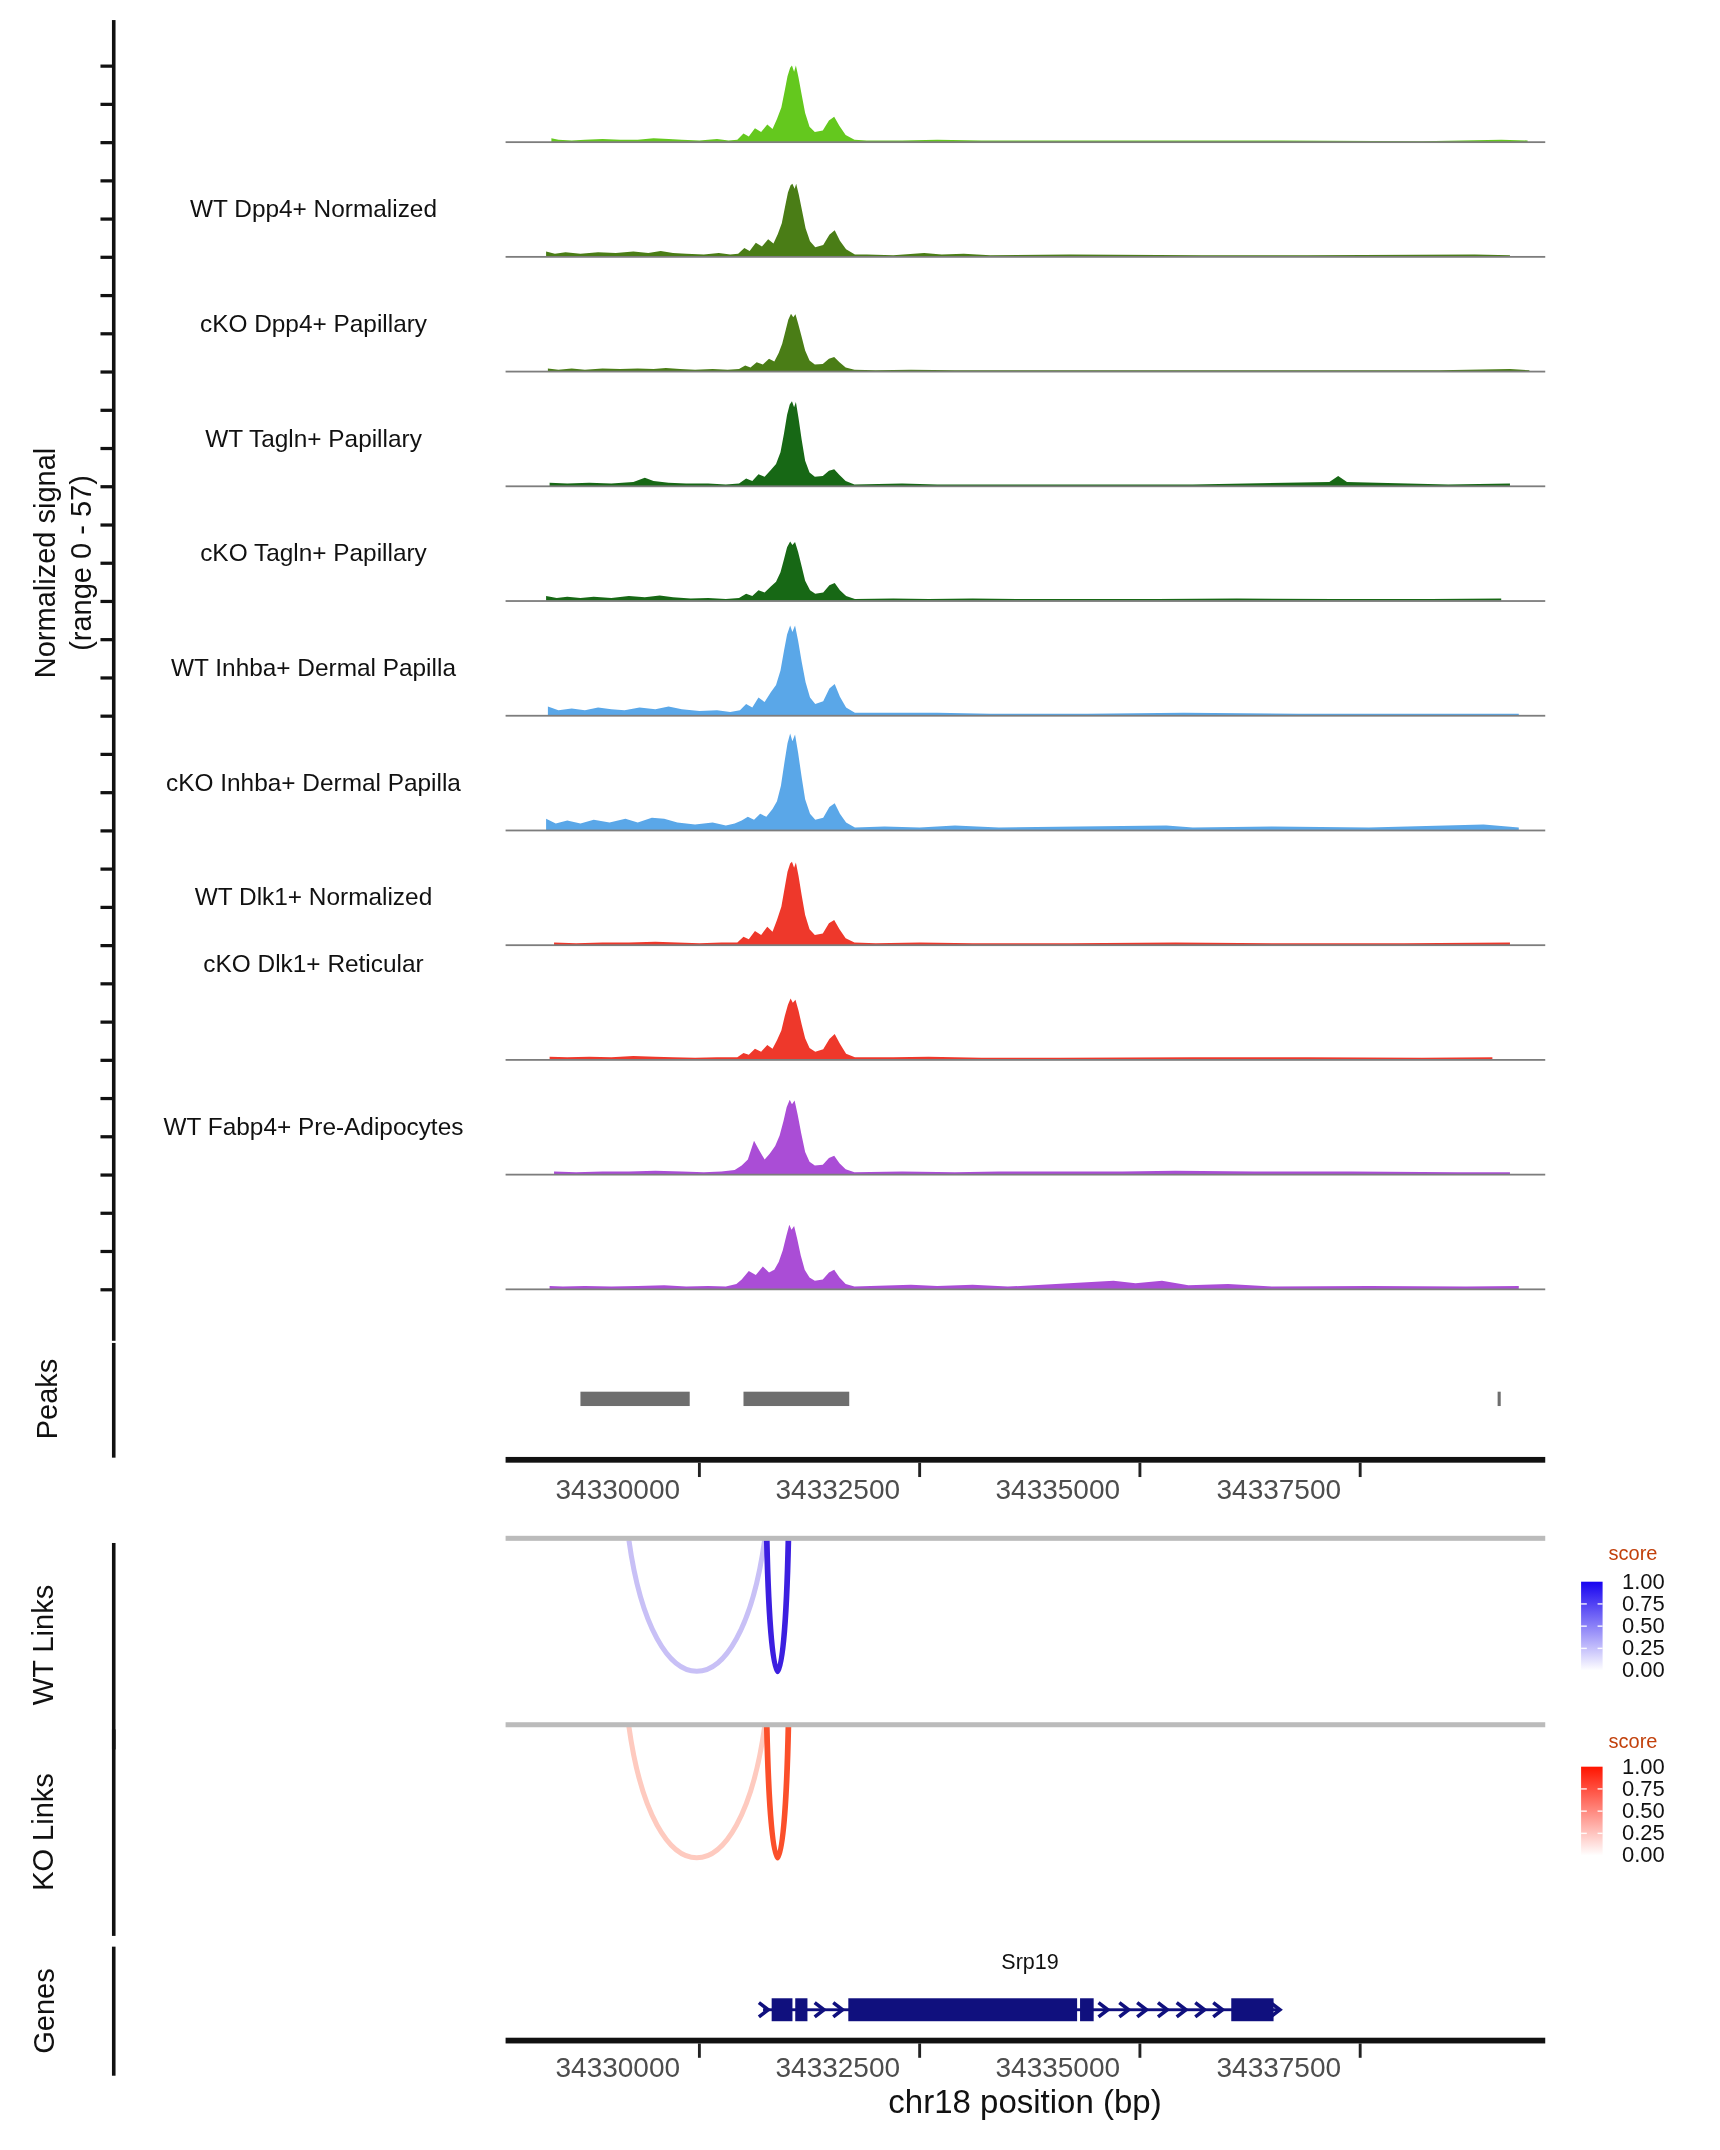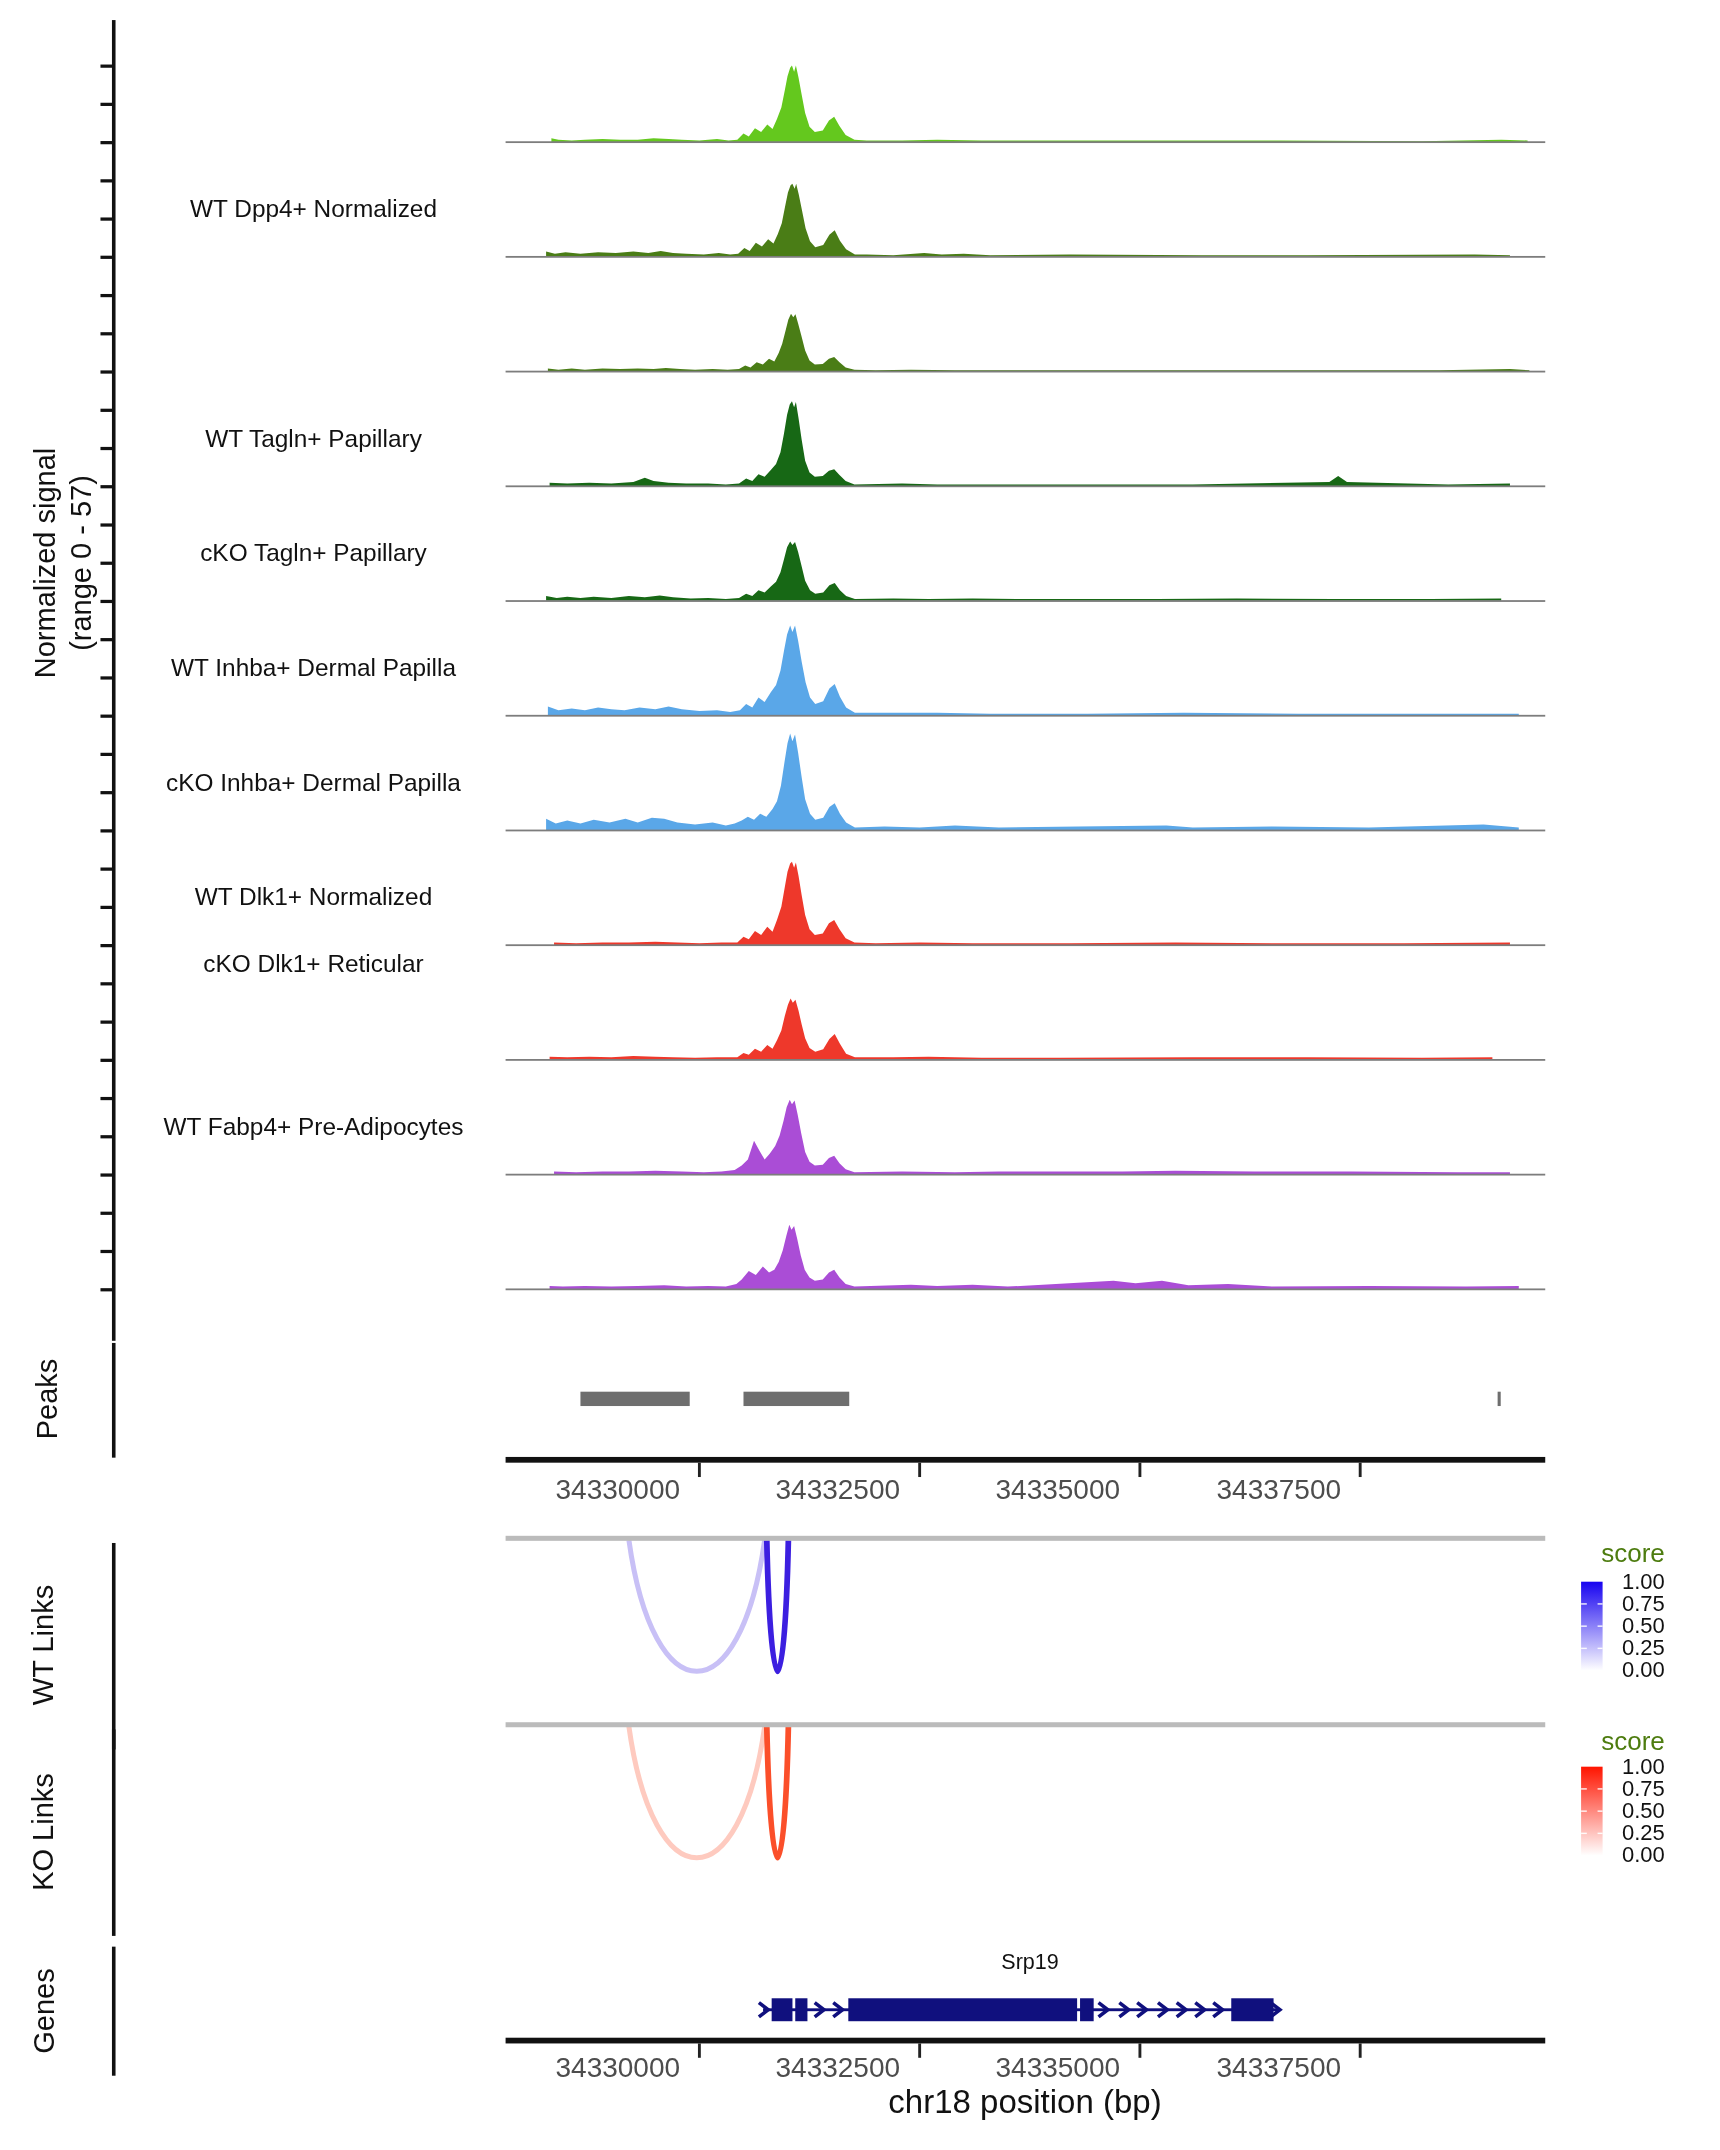--- a/index.html
+++ b/index.html
@@ -5,21 +5,21 @@
   html,body{margin:0;padding:0;background:#ffffff;}
   #root{position:relative;width:1721px;height:2151px;background:#ffffff;overflow:hidden;
         font-family:"Liberation Sans",sans-serif;}
   #gfx{position:absolute;left:0;top:0;}
   .lbl{position:absolute;color:#000;white-space:nowrap;}
   .track-label{left:26.5px;width:574px;text-align:center;font-size:24.4px;line-height:29px;color:#111;}
   .rot{transform:translate(-50%,-50%) rotate(-90deg);transform-origin:center;}
   .section-label{font-size:29px;color:#111;text-align:center;}
   .ylab{font-size:29px;color:#111;text-align:center;line-height:36px;}
   .xtick{width:287px;text-align:left;font-size:28px;line-height:29px;color:#4D4D4D;transform:translateX(-50%);}
-  .score-title{font-size:26px;color:#4d7c0f;transform:translate(-50%,-50%);}
+  .score-title{font-size:20px;color:#c2410c;transform:translate(-50%,-50%);}
   .leg-lab{font-size:22px;line-height:26px;color:#111;}
   .gene-name{font-size:21.5px;color:#111;transform:translateX(-50%);margin-left:9px;}
   .axis-title{font-size:33px;color:#111;width:645px;text-align:center;transform:translateX(-50%);}
 </style>
 </head>
 <body>
 
 <div id="root">
   <svg id="gfx" width="1721" height="2151" viewBox="0 0 2400 3000">
       <defs>
@@ -143,20 +143,21 @@
       <rect x="1587.7" y="2850" width="4" height="20" fill="#222"></rect>
       <rect x="1894.9" y="2850" width="4" height="20" fill="#222"></rect>
     </svg>
 
   <div class="lbl ylab rot" style="left:63px;top:563px;">
     <div>Normalized signal</div>
     <div>(range 0 - 57)</div>
   </div>
 
   <div class="lbl track-label" style="top:194px;">WT Dpp4+ Normalized</div>
+  <div class="lbl track-label" style="top:309px;">cKO Dpp4+ Papillary</div>
   <div class="lbl track-label" style="top:424px;">WT Tagln+ Papillary</div>
   <div class="lbl track-label" style="top:538px;">cKO Tagln+ Papillary</div>
   <div class="lbl track-label" style="top:653px;">WT Inhba+ Dermal Papilla</div>
   <div class="lbl track-label" style="top:768px;">cKO Inhba+ Dermal Papilla</div>
   <div class="lbl track-label" style="top:882px;">WT Dlk1+ Normalized</div>
   <div class="lbl track-label" style="top:949px;">cKO Dlk1+ Reticular</div>
   <div class="lbl track-label" style="top:1112px;">WT Fabp4+ Pre-Adipocytes</div>
 
   <div class="lbl section-label rot" style="left:47px;top:1399px;">Peaks</div>
   <div class="lbl section-label rot" style="left:43px;top:1645px;">WT Links</div>

